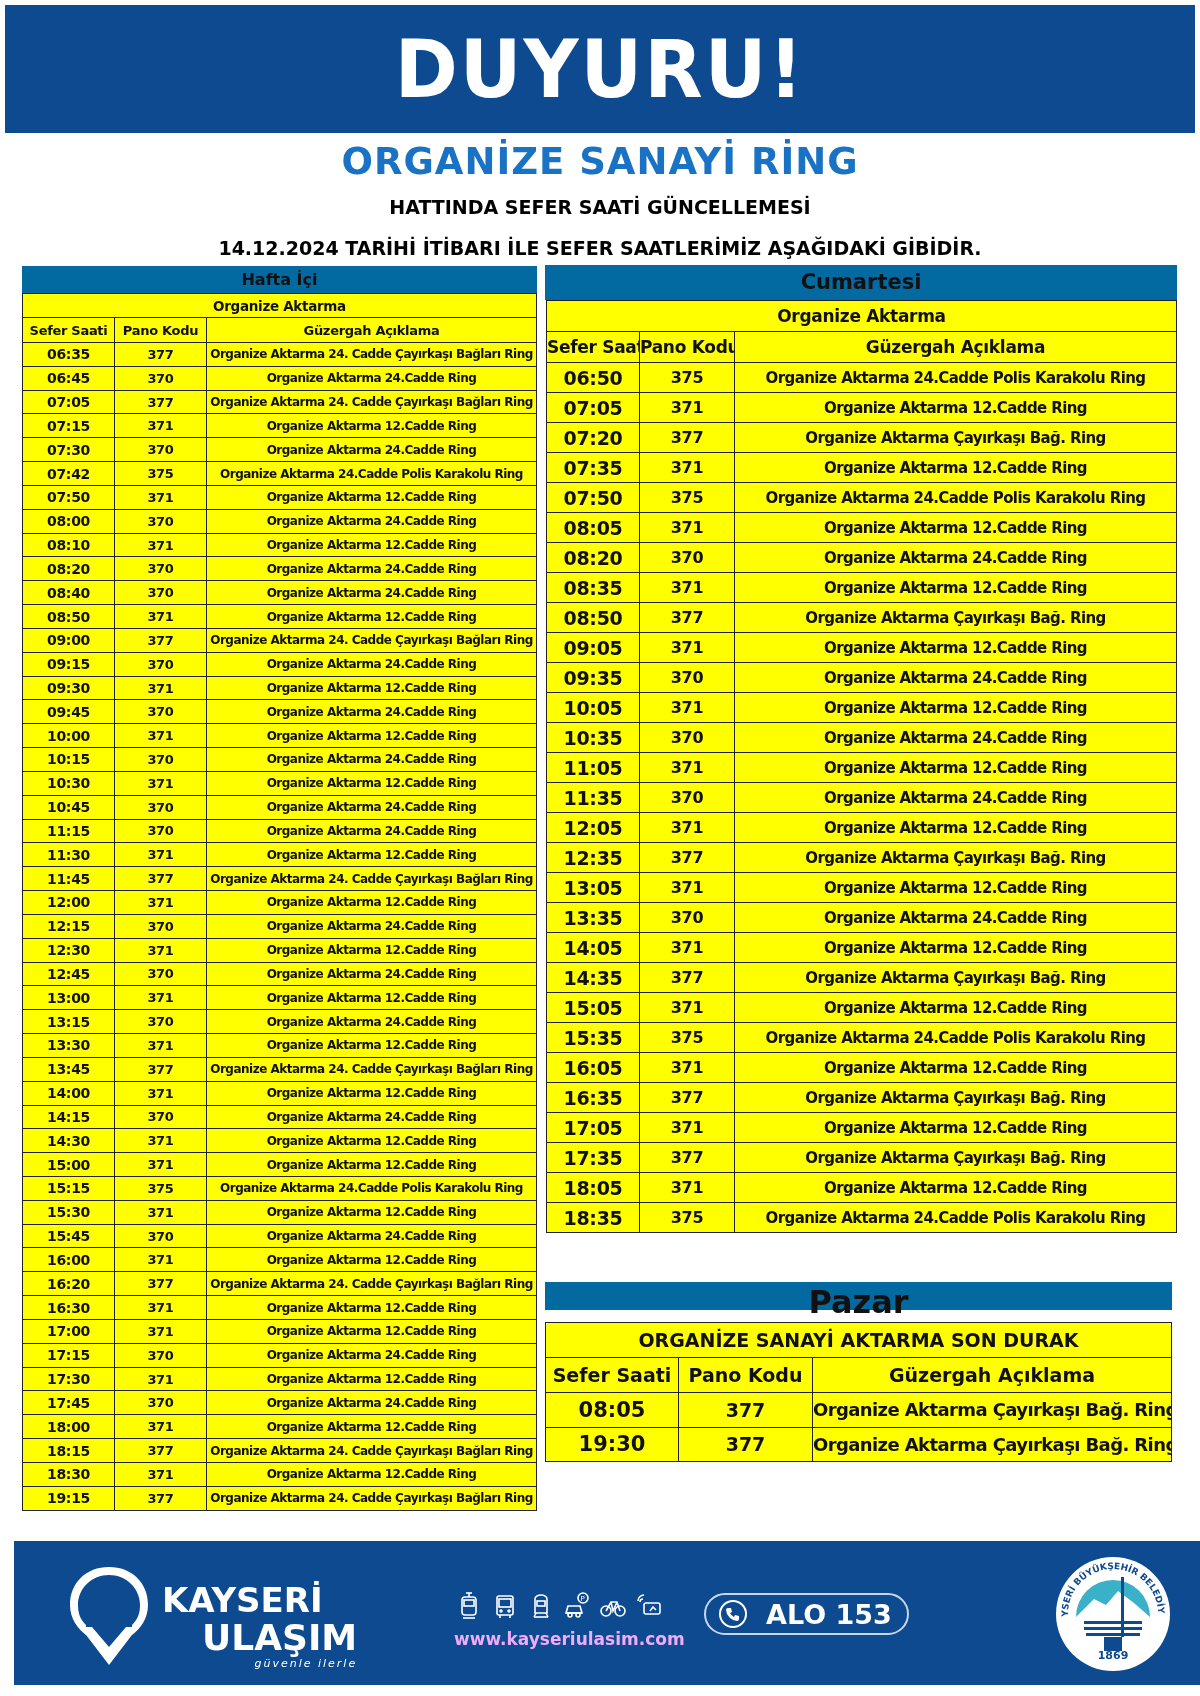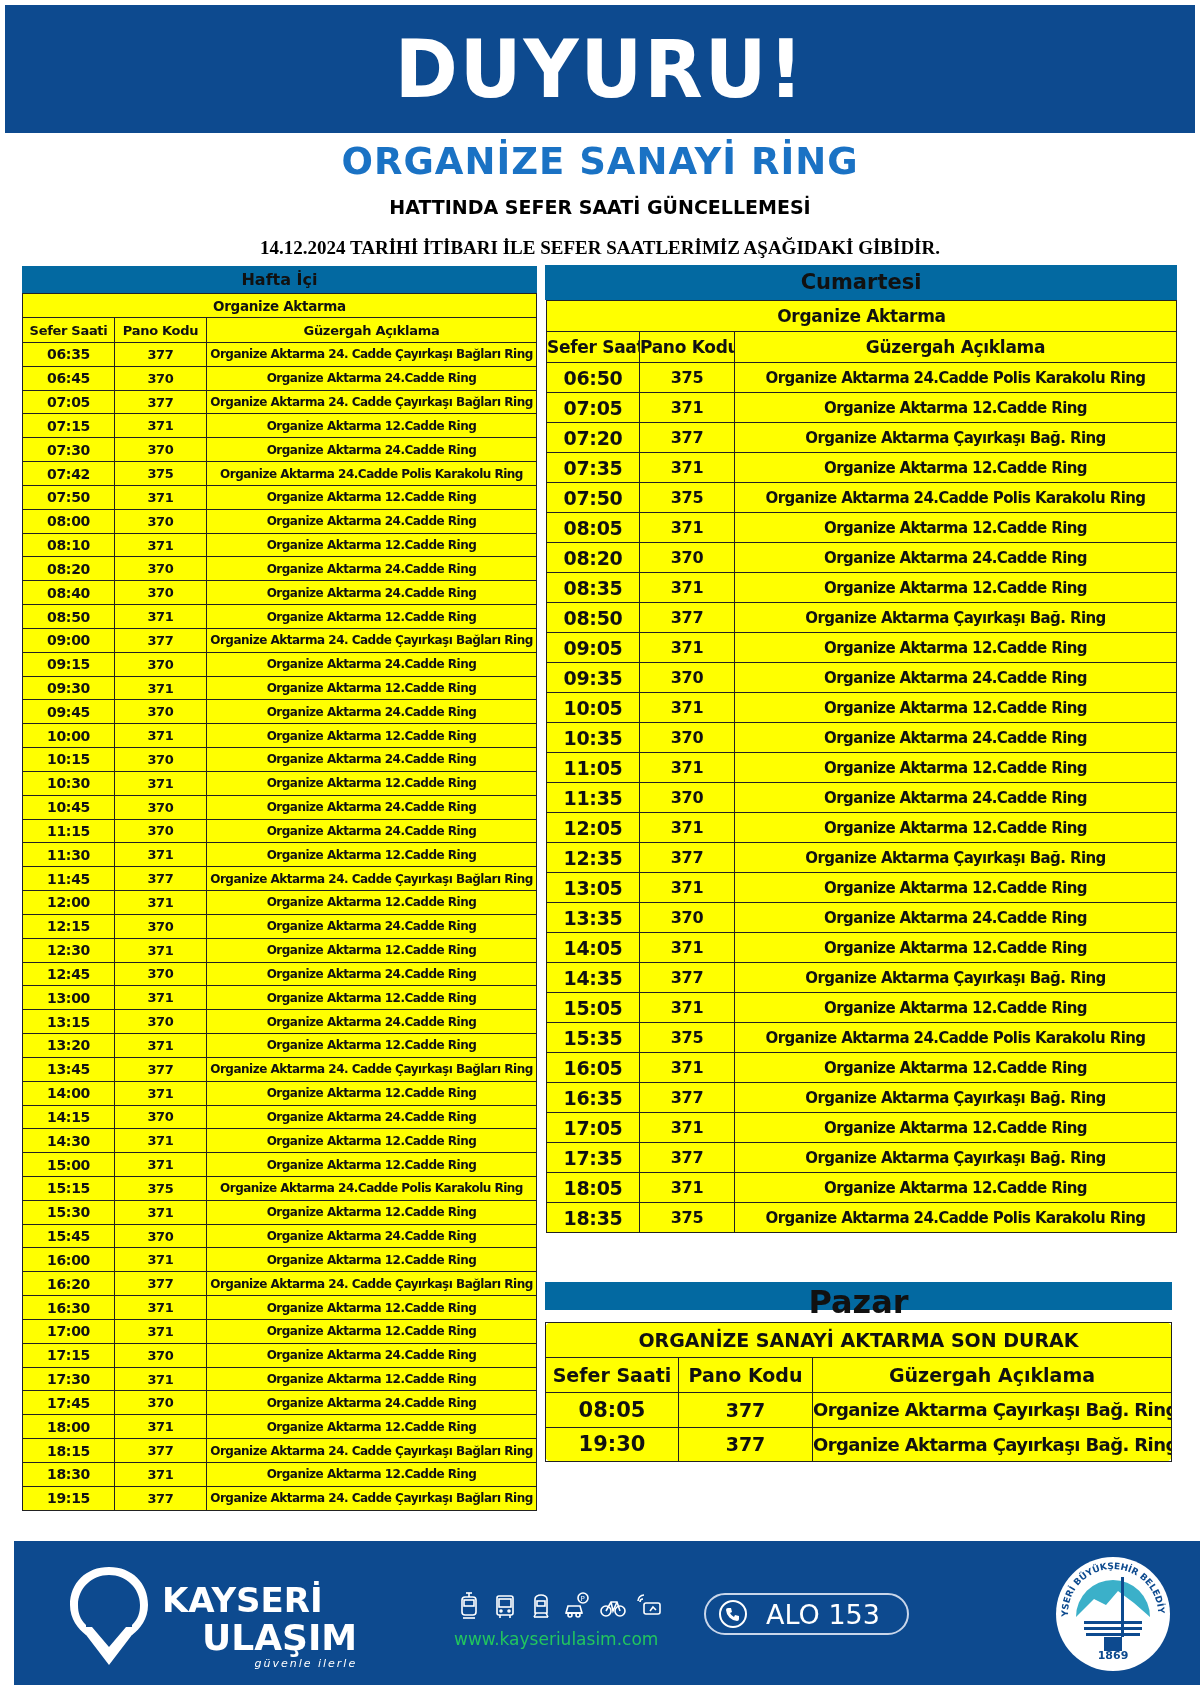--- a/index.html
+++ b/index.html
@@ -14,21 +14,21 @@
     color: #fff; font-family: "DejaVu Sans", sans-serif; font-weight: bold;
     font-size: 76px; letter-spacing: 2px; transform: scaleY(1.05);
   }
 
   .subtitle {
     position: absolute; left: 0; width: 1200px; text-align: center;
     font-family: "DejaVu Sans", sans-serif; font-weight: bold;
   }
   .subtitle.route { top: 140px; font-size: 37px; color: #1a72c4; letter-spacing: 1px; }
   .subtitle.update { top: 196px; font-size: 19px; color: #000; }
-  .subtitle.date { top: 237px; font-size: 19px; color: #000; font-family: Liberation Serif, serif; }
+  .subtitle.date { top: 237px; font-size: 19px; color: #000; }
 
   .section-band {
     position: absolute; background: #0369a1; text-align: center; color: #111;
     font-family: "DejaVu Sans", sans-serif; font-weight: bold;
   }
 
   table.sched {
     position: absolute; border-collapse: collapse; background: #ffff00;
     table-layout: fixed;
   }
@@ -72,28 +72,28 @@
   .logo-pin { position: absolute; left: 50px; top: 20px; width: 90px; height: 110px; }
   .logo-text {
     position: absolute; left: 148px; top: 40px; color: #fff;
     font-family: "DejaVu Sans", sans-serif; font-weight: bold; line-height: 38px;
   }
   .logo-text .l1 { font-size: 34px; display: block; }
   .logo-text .l2 { font-size: 36px; display: block; margin-left: 40px; }
   .logo-text .tag { display: block; font-size: 11px; font-style: italic; font-weight: normal; text-align: right; line-height: 14px; letter-spacing: 2px; }
   .mode-icons { position: absolute; left: 440px; top: 50px; display: flex; gap: 6px; }
   .mode-icons span { width: 30px; height: 30px; display: inline-block; }
-  .website { position: absolute; left: 440px; top: 88px; color: #22c55e; font-weight: normal; font-size: 17px; font-family: "DejaVu Sans", sans-serif; }
+  .website { position: absolute; left: 440px; top: 88px; color: #f0abfc; font-weight: bold; font-size: 17px; font-family: "DejaVu Sans", sans-serif; }
   .alo {
     position: absolute; left: 690px; top: 52px; width: 205px; height: 42px;
     border: 2px solid #c9d6ea; border-radius: 22px; display: flex; align-items: center;
     color: #fff;
   }
   .alo .phone { width: 30px; height: 30px; margin-left: 12px; }
-  .alo .num { font-family: "DejaVu Sans", sans-serif; font-weight: normal; font-size: 27px; margin-left: 18px; }
+  .alo .num { font-family: "DejaVu Sans", sans-serif; font-weight: bold; font-size: 27px; margin-left: 18px; }
   .seal { position: absolute; left: 1040px; top: 14px; width: 118px; height: 118px; }
 </style>
 </head>
 <body>
 
 <div class="top-banner">
   <span class="title">DUYURU!</span>
 </div>
 <div class="subtitle route">ORGANİZE SANAYİ RİNG</div>
 <div class="subtitle update">HATTINDA SEFER SAATİ GÜNCELLEMESİ</div>
@@ -254,21 +254,21 @@
         <td class="time">13:00</td>
         <td class="code">371</td>
         <td class="desc">Organize Aktarma 12.Cadde Ring</td>
       </tr>
       <tr>
         <td class="time">13:15</td>
         <td class="code">370</td>
         <td class="desc">Organize Aktarma 24.Cadde Ring</td>
       </tr>
       <tr>
-        <td class="time">13:20</td>
+        <td class="time">13:30</td>
         <td class="code">371</td>
         <td class="desc">Organize Aktarma 12.Cadde Ring</td>
       </tr>
       <tr>
         <td class="time">13:45</td>
         <td class="code">377</td>
         <td class="desc">Organize Aktarma 24. Cadde Çayırkaşı Bağları Ring</td>
       </tr>
       <tr>
         <td class="time">14:00</td>

